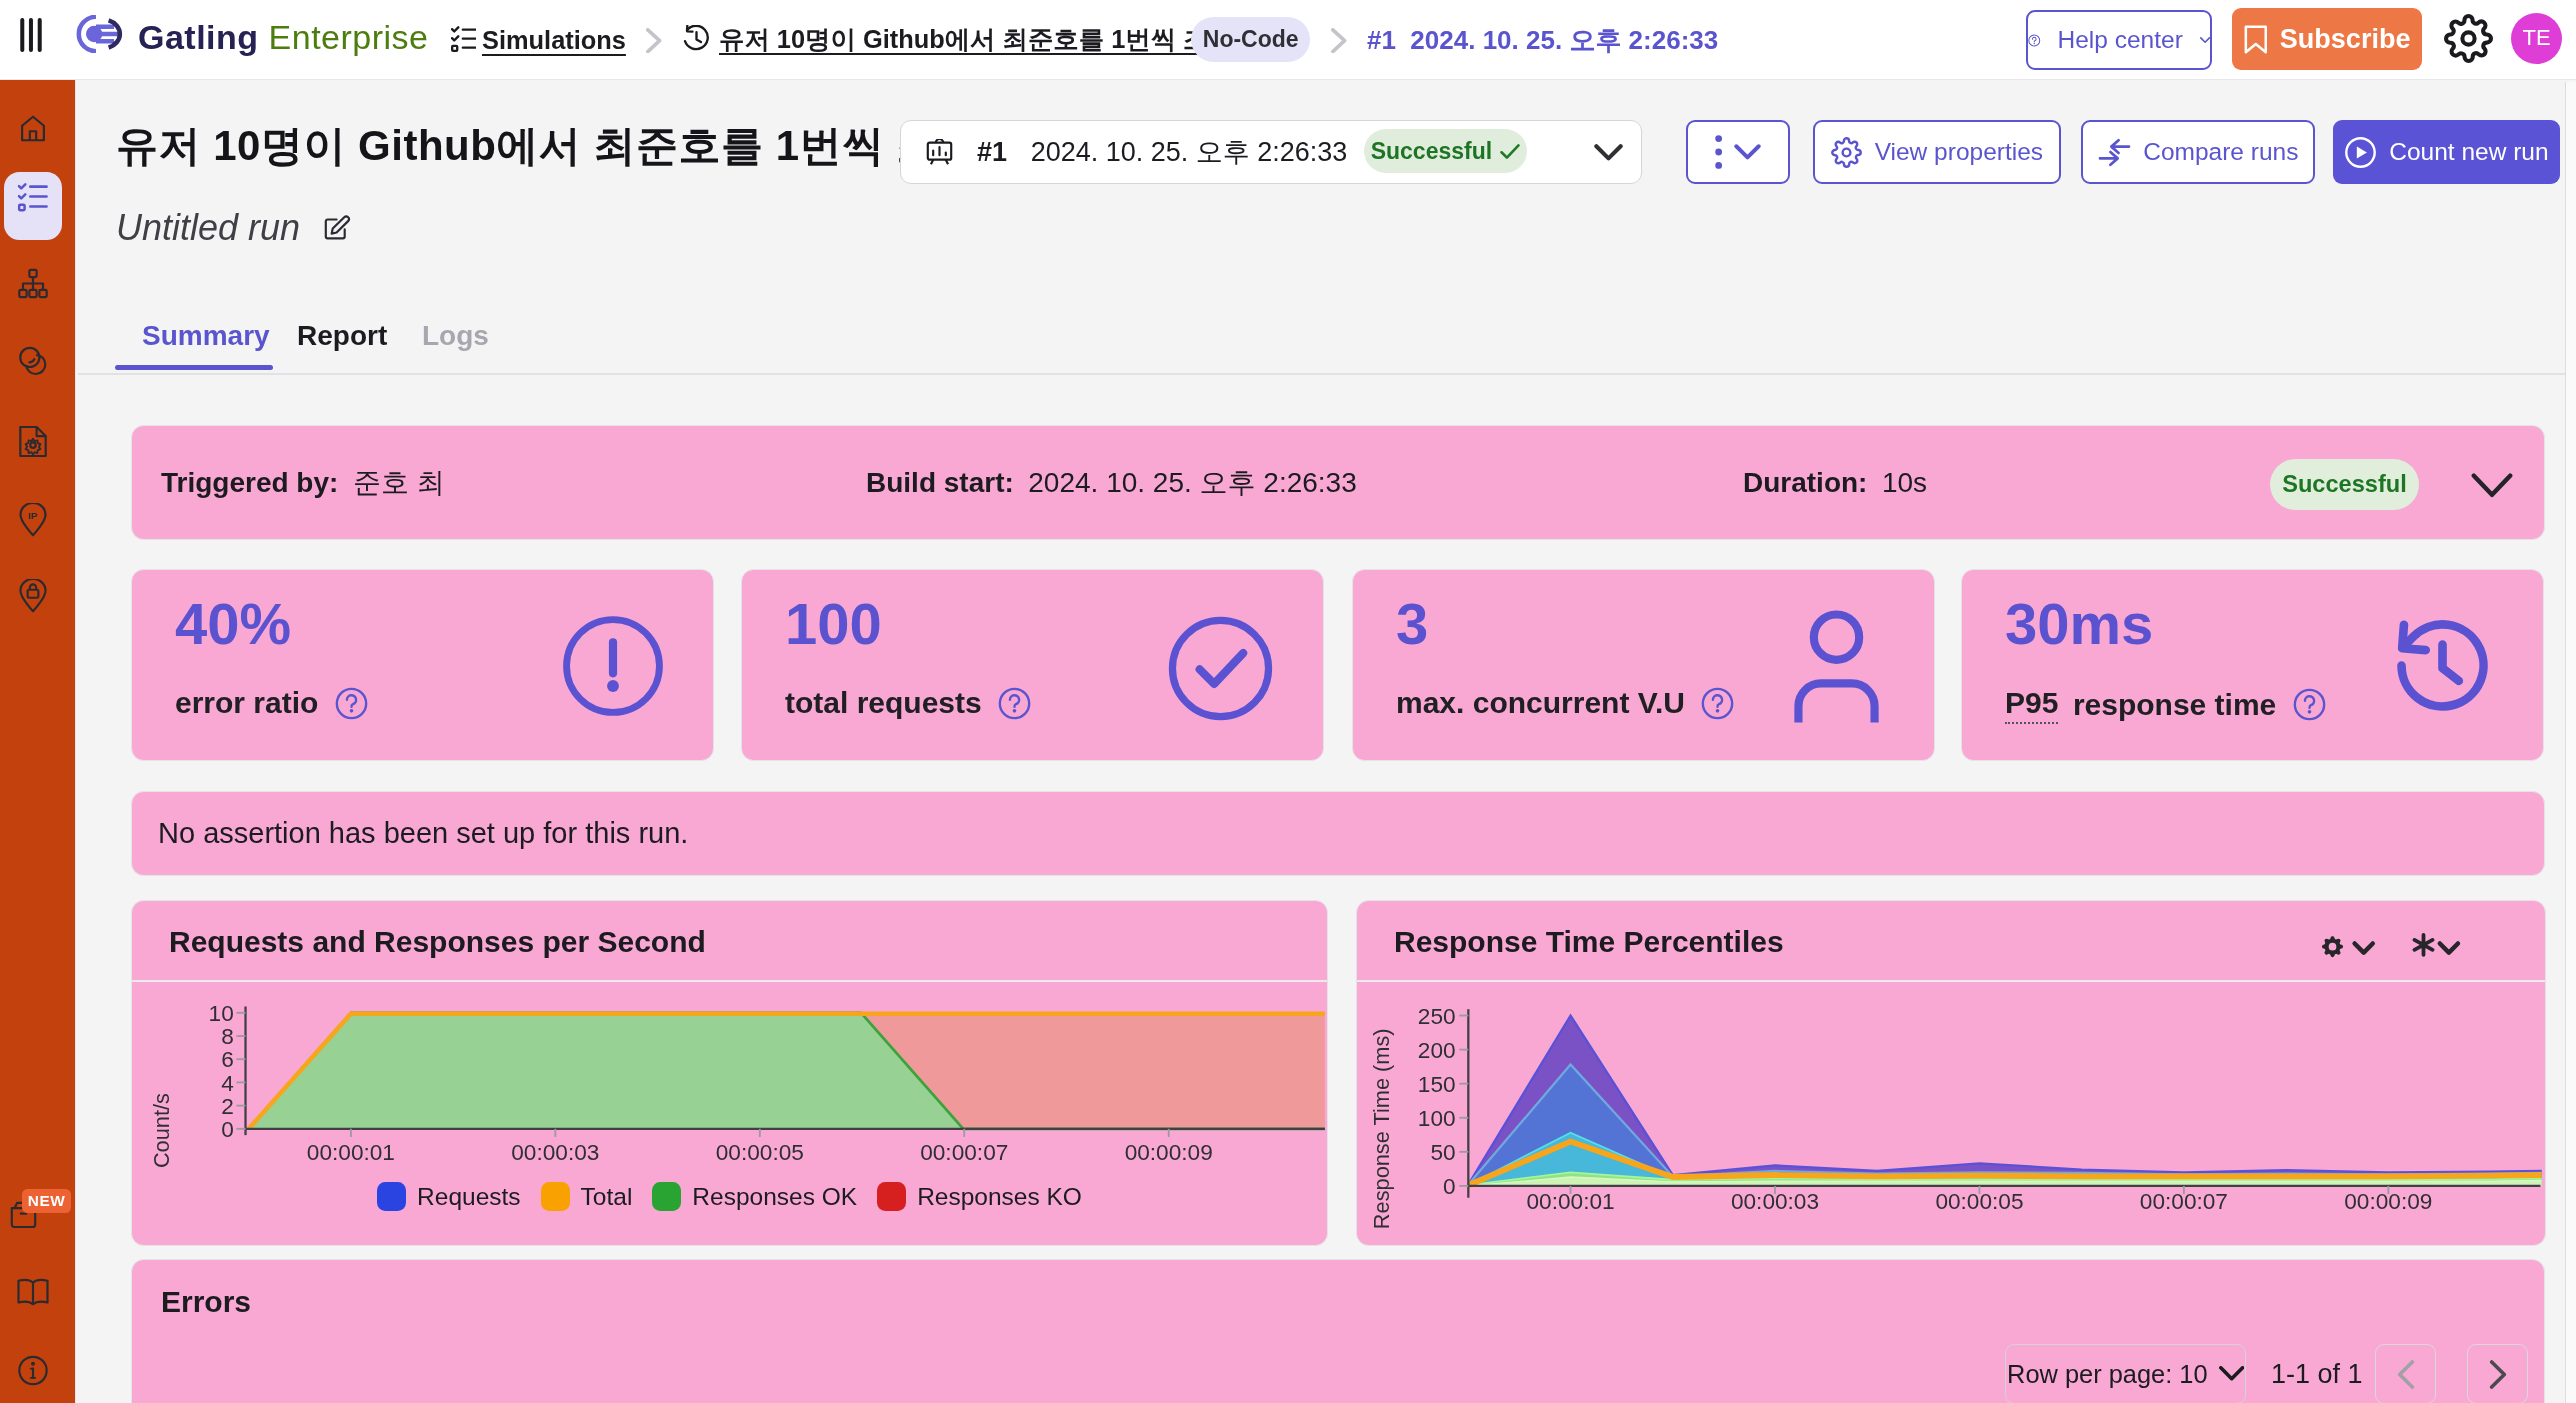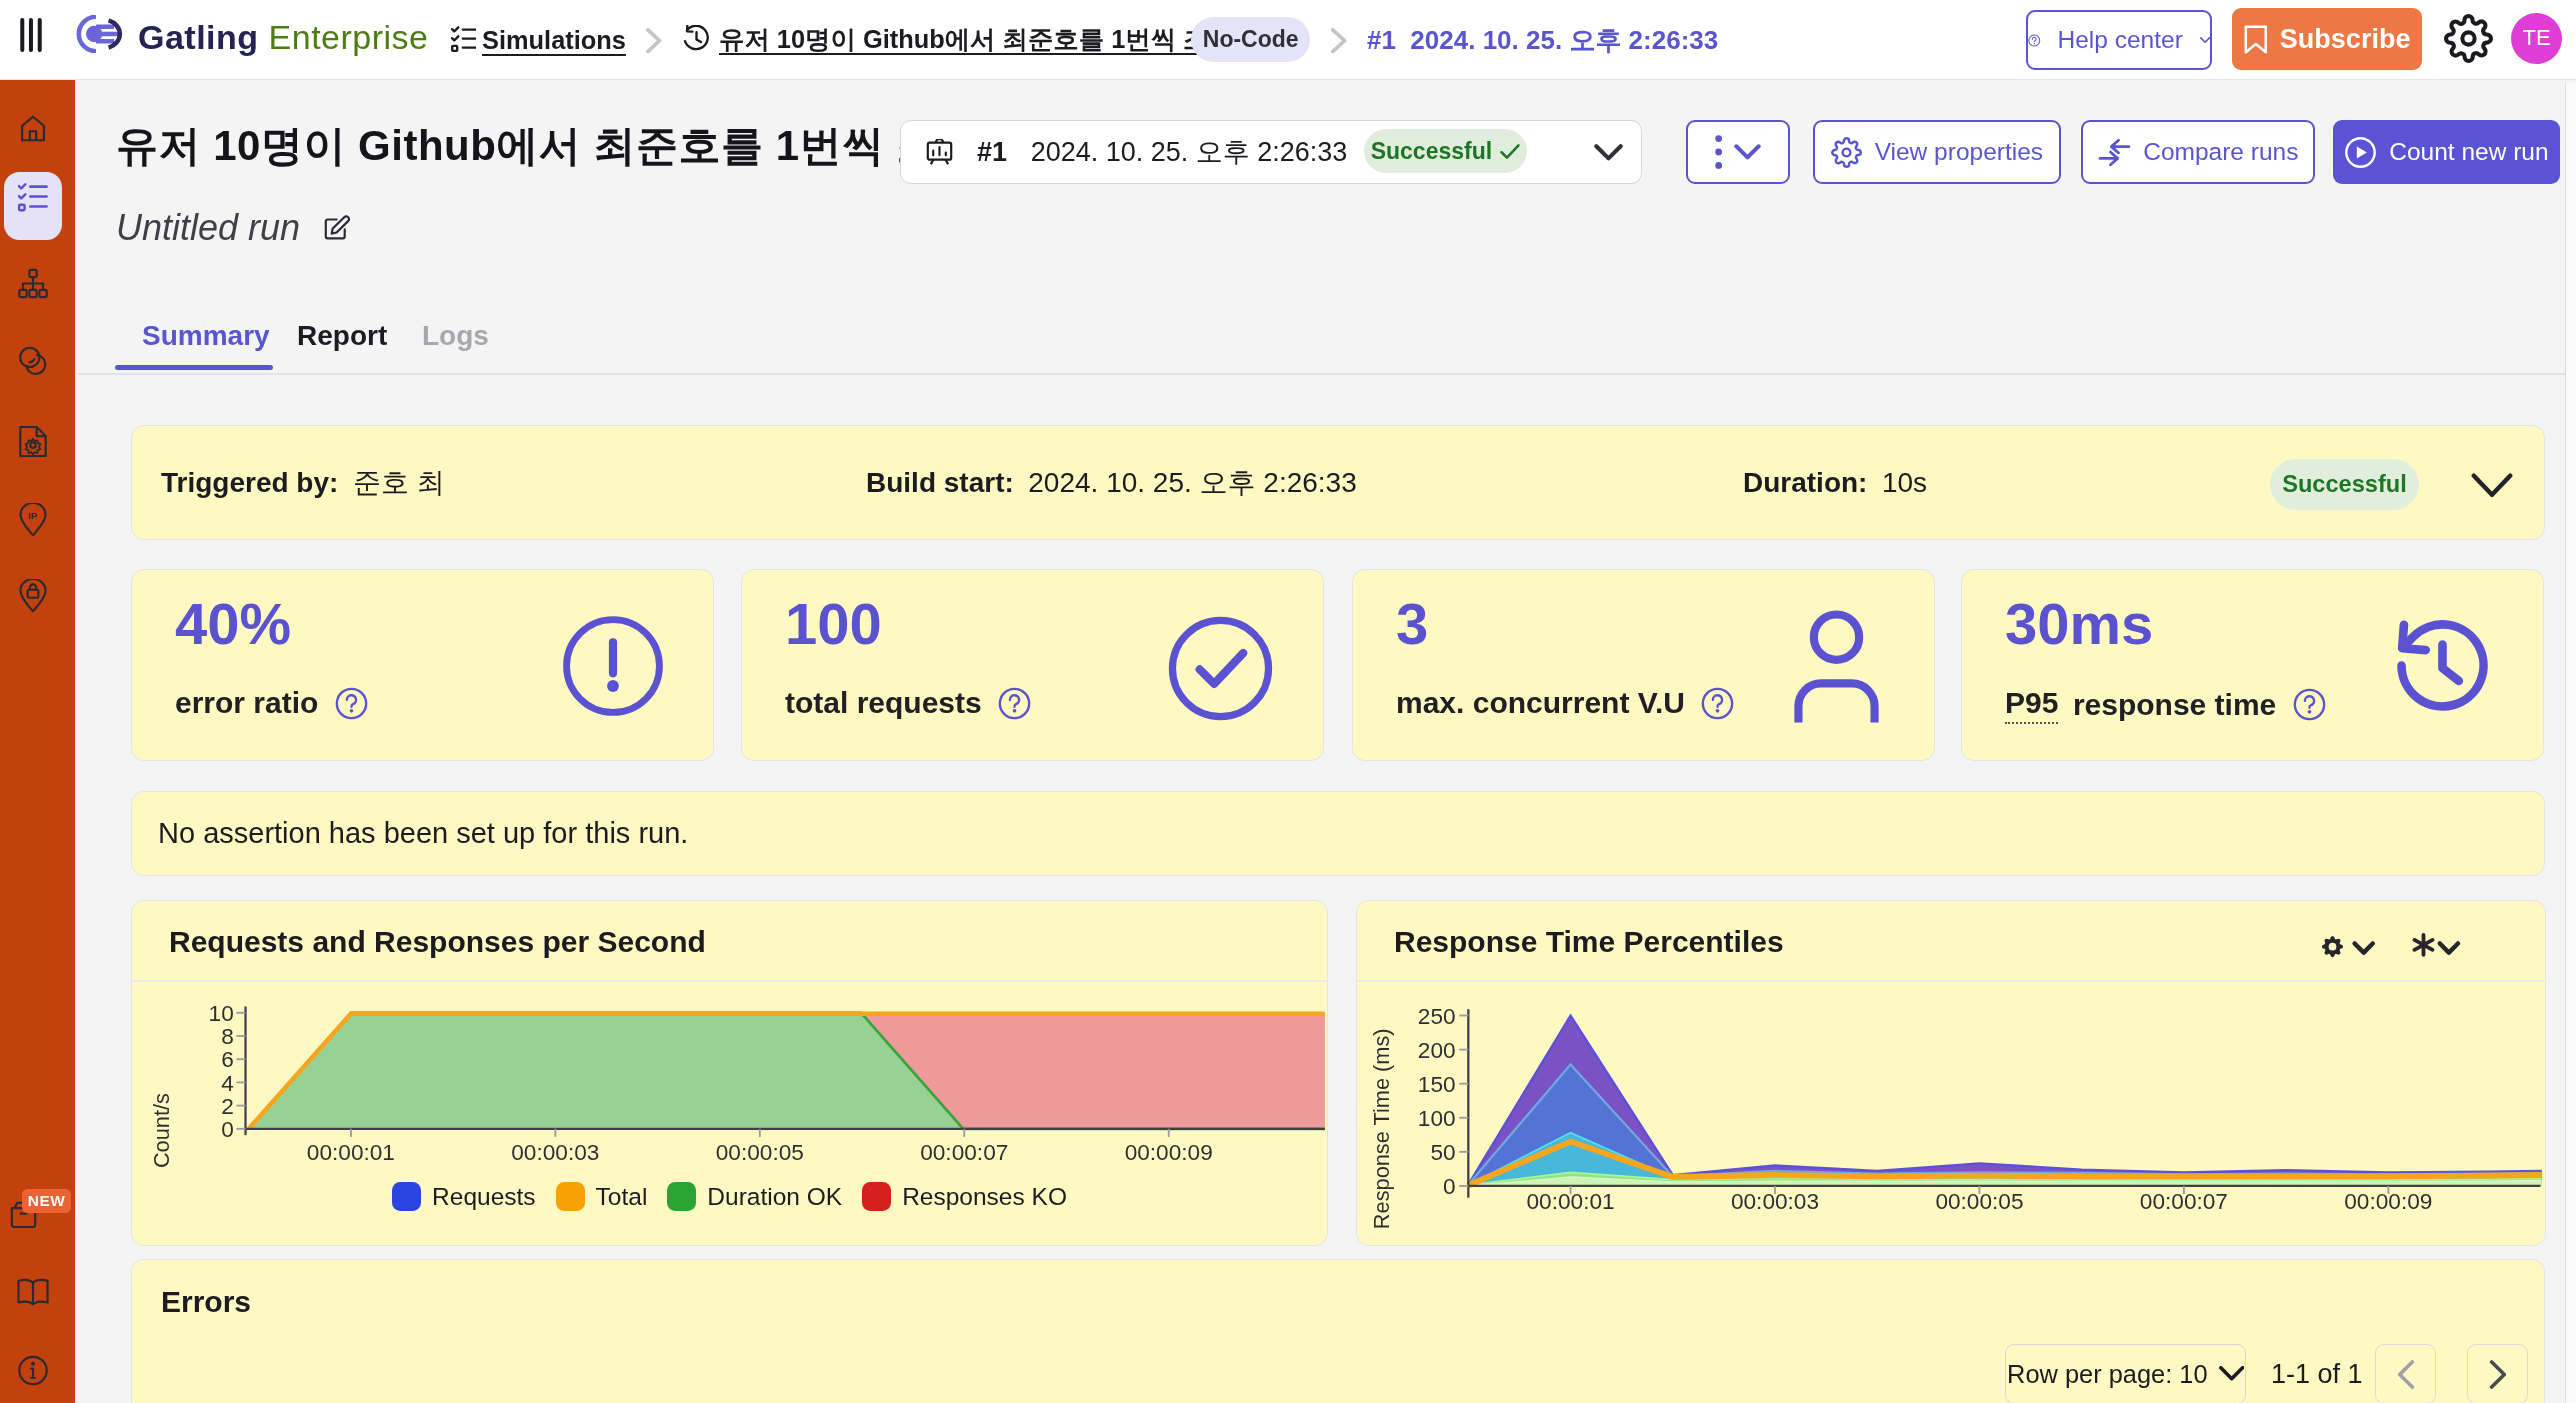--- a/index.html
+++ b/index.html
@@ -29,21 +29,21 @@
 #untitled{position:absolute;left:116px;top:207px;font-size:36px;font-style:italic;color:#3f3f46;display:flex;align-items:center;gap:23.6px}
 #runbox{position:absolute;left:900px;top:120px;width:742px;height:64px;background:#fff;border:1.8px solid #d6d6da;border-radius:11px;display:flex;align-items:center}
 #runpill{position:absolute;left:463px;top:8.2px;width:163px;height:44px;background:#e0eddc;border-radius:22px;display:flex;align-items:center;justify-content:center;gap:8.2px;font-size:23px;font-weight:600;color:#1d7524;white-space:nowrap}
 .hbtn{position:absolute;top:120px;white-space:nowrap;height:64px;border:2.3px solid #5a55ce;border-radius:9px;background:#fff;display:flex;align-items:center;justify-content:center;gap:12.7px;font-size:24.5px;color:#5a55ce}
 #startbtn{position:absolute;left:2333px;top:120px;width:227px;height:64px;background:#5a53d5;border-radius:9px;display:flex;align-items:center;justify-content:center;gap:11.8px;font-size:24.5px;color:#fff;white-space:nowrap}
 
 .tab{position:absolute;top:320px;font-size:28px;font-weight:600}
 #tabline{position:absolute;left:115px;top:365px;width:158px;height:5.4px;background:#5a55ce;border-radius:2.7px}
 #tabborder{position:absolute;left:78px;top:373px;width:2487px;height:1.8px;background:#e2e2e5}
 
-.card{position:absolute;background:#fef9c3;border:1.8px solid #e4e4e7;border-radius:12.7px}
+.card{position:absolute;background:#f9a8d4;border:1.8px solid #e4e4e7;border-radius:12.7px}
 .mval{position:absolute;left:43px;top:20px;font-size:58px;font-weight:700;color:#5b52d0}
 .mlabel{position:absolute;left:43px;top:116px;font-size:30px;font-weight:700;color:#202024;display:flex;align-items:center;gap:16.3px}
 .micon{position:absolute;right:49px;top:45px}
 .ctitle{position:absolute;left:37px;top:23.6px;font-size:30px;font-weight:600;color:#1b1b20}
 .cdiv{position:absolute;left:0;top:79px;width:100%;height:1.8px;background:#ebebed}
 
 #rowper{position:absolute;left:1873px;top:84px;width:241px;height:60px;border:1.8px solid #d4d4d8;border-radius:9px;display:flex;align-items:center;justify-content:center;gap:11px;font-size:25.4px;color:#1b1b20;white-space:nowrap}
 .pgbtn{position:absolute;top:84px;width:61px;height:60px;border:1.8px solid #d9d9dc;border-radius:9px;display:flex;align-items:center;justify-content:center}
 </style>
 </head>
@@ -362,21 +362,21 @@
       <path d="M1142.7,162 v9" stroke="#9a9aa0" stroke-width="2" fill="none"></path>
       <text x="1142.7" y="196" font-size="25" fill="#2f2f33" text-anchor="middle">00:00:09</text>
     <text transform="translate(40,164) rotate(-90)" font-size="24" fill="#2f2f33" text-anchor="middle">Count/s</text>
     </svg>
   <div class="abs" style="left:0;top:281px;width:100%;display:flex;justify-content:center;gap:20px;align-items:center;white-space:nowrap">
     <div style="width:29px;height:29px;border-radius:8.2px;background:#2944e1"></div>
       <span style="font-size:24.5px;margin-left:-9px">Requests</span>
     <div style="width:29px;height:29px;border-radius:8.2px;background:#f9a100"></div>
       <span style="font-size:24.5px;margin-left:-9px">Total</span>
     <div style="width:29px;height:29px;border-radius:8.2px;background:#29a432"></div>
-      <span style="font-size:24.5px;margin-left:-9px">Duration OK</span>
+      <span style="font-size:24.5px;margin-left:-9px">Responses OK</span>
     <div style="width:29px;height:29px;border-radius:8.2px;background:#d6201f"></div>
       <span style="font-size:24.5px;margin-left:-9px">Responses KO</span>
   </div>
 </div>
 
 <div class="card" style="left:1356px;top:900px;width:1190px;height:346px">
   <div class="ctitle">Response Time Percentiles</div>
   <div class="cdiv"></div>
   <svg class="abs" style="left:0;top:81px" width="1186" height="261" viewBox="0 0 1307 288">
     <polygon points="122.0,223.5 234.8,37.0 347.6,213.0 460.4,202.4 573.2,208.5 686.0,200.2 798.8,207.0 911.6,210.0 1024.4,207.7 1137.2,210.0 1250.0,209.2 1306.4,208.5 1306.4,225 122.0,225" fill="#7a52c5"></polygon>

